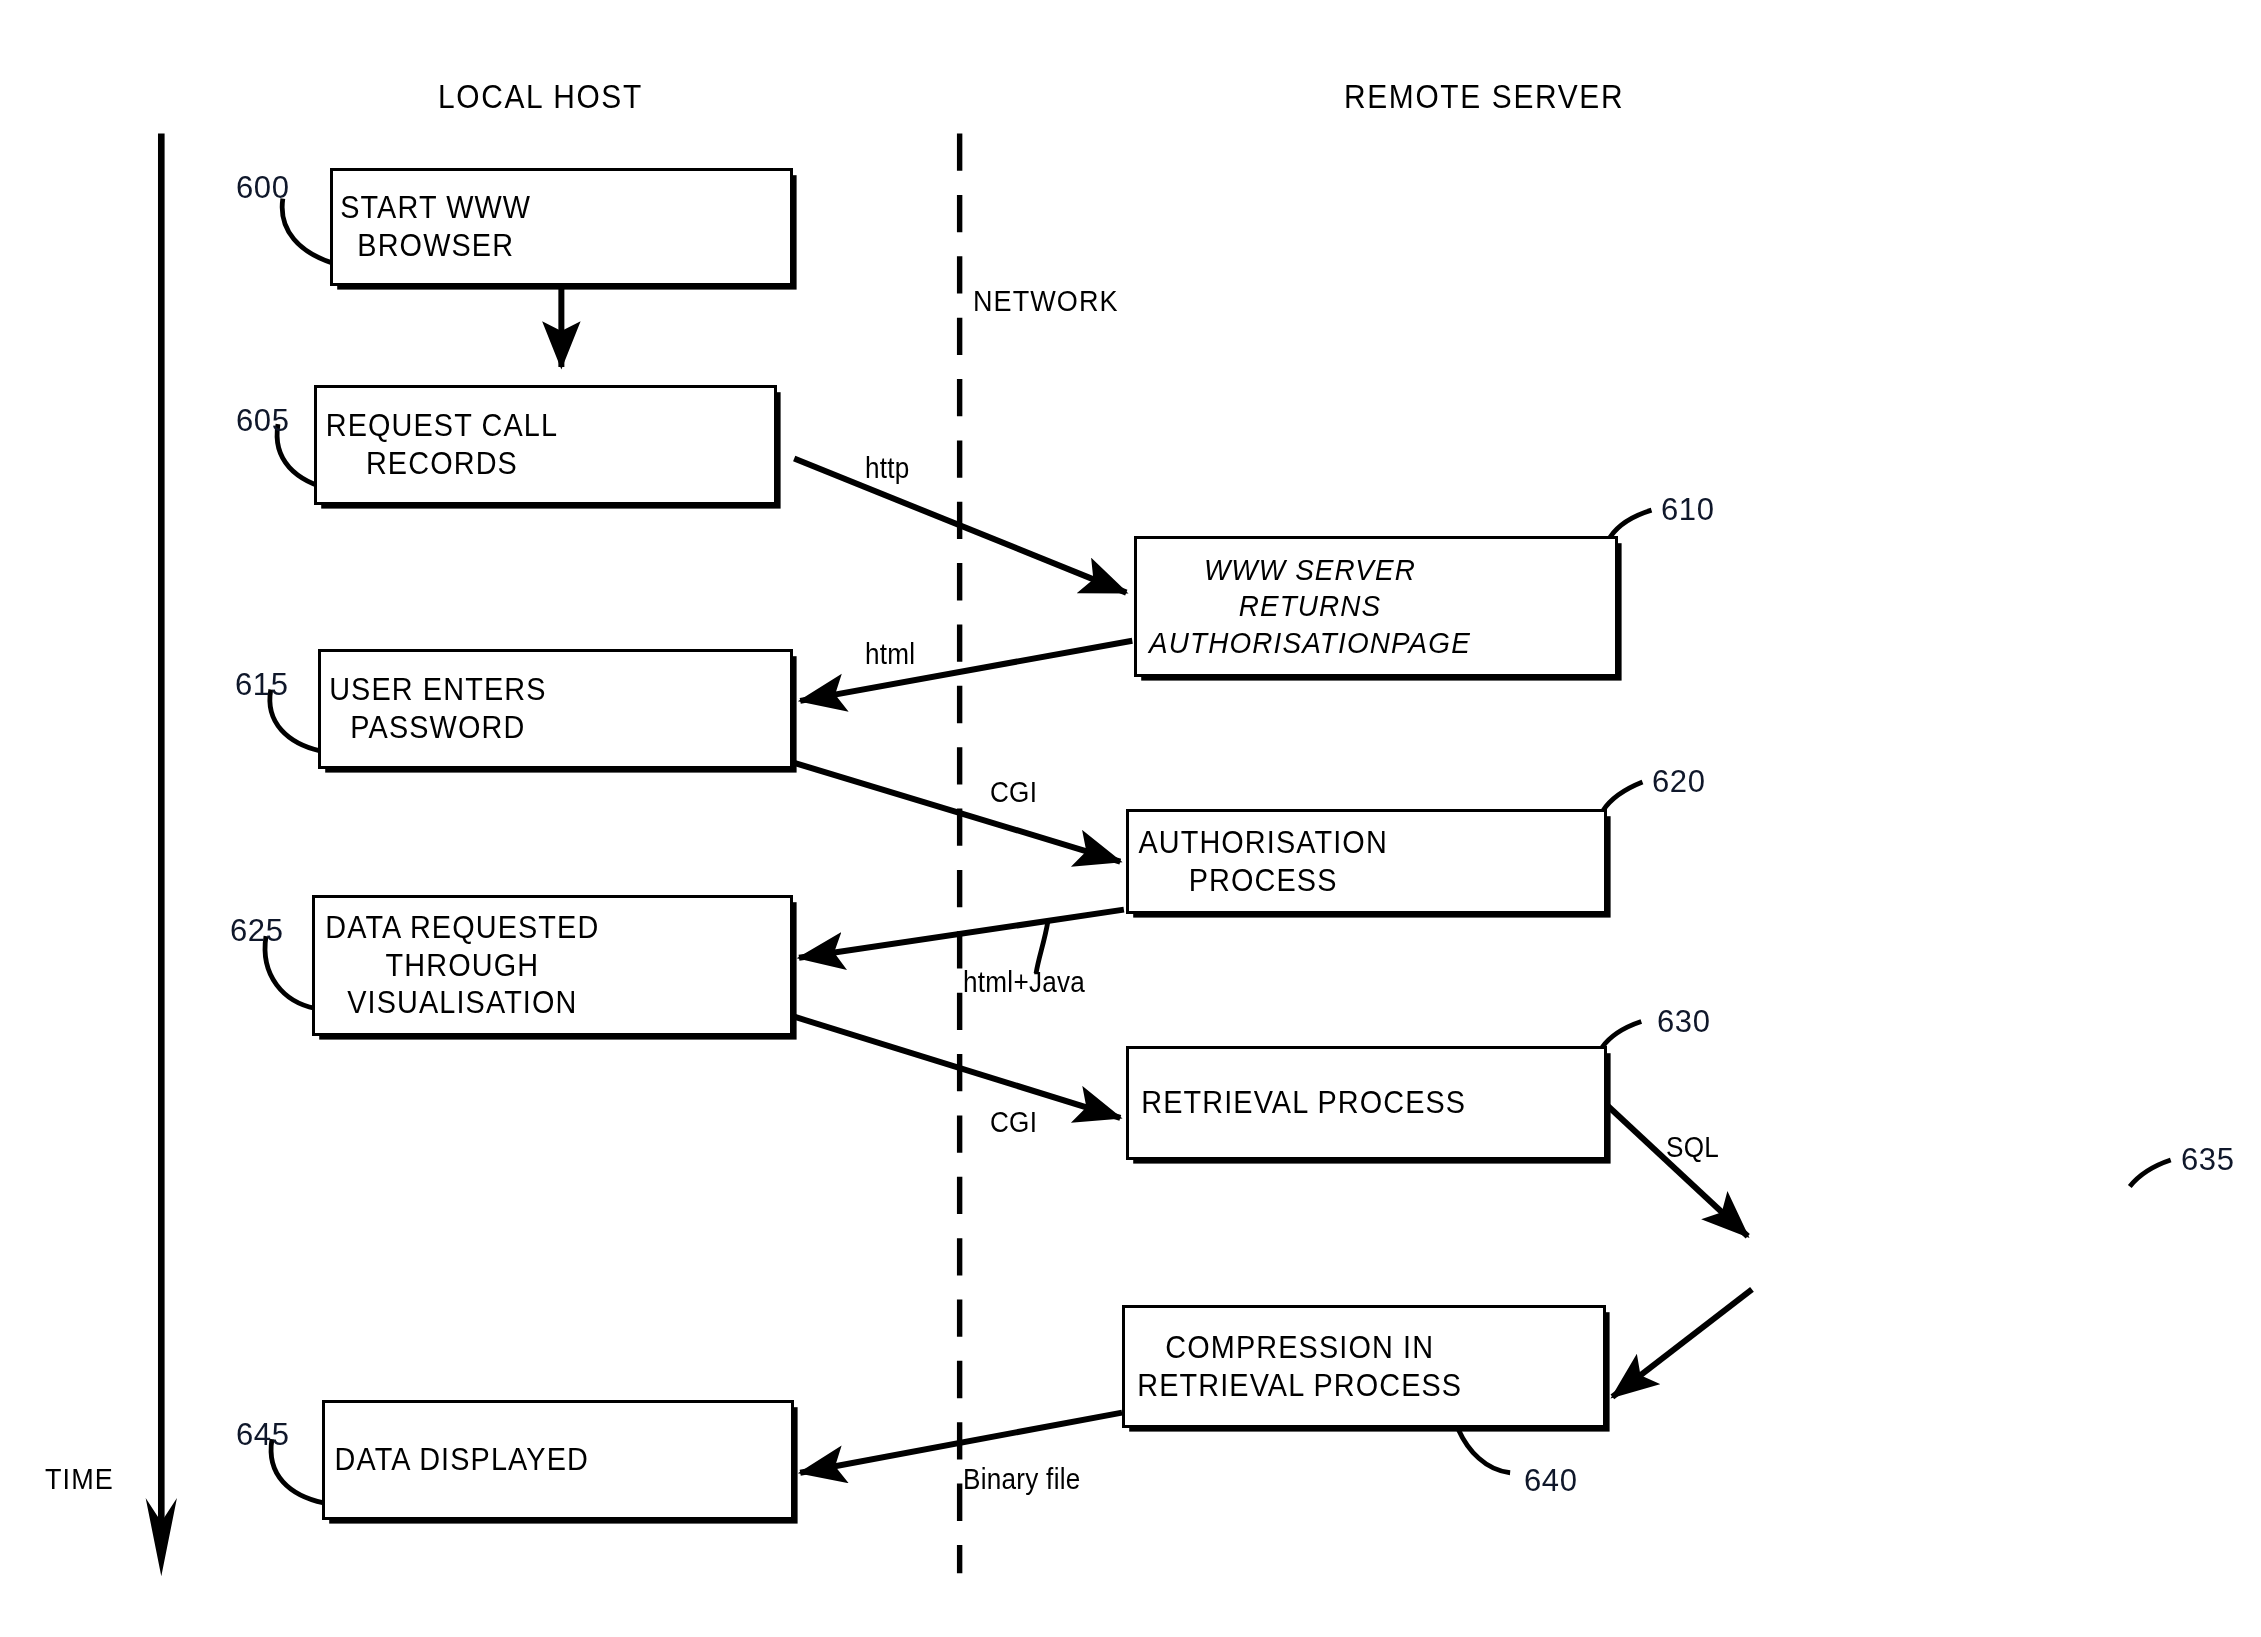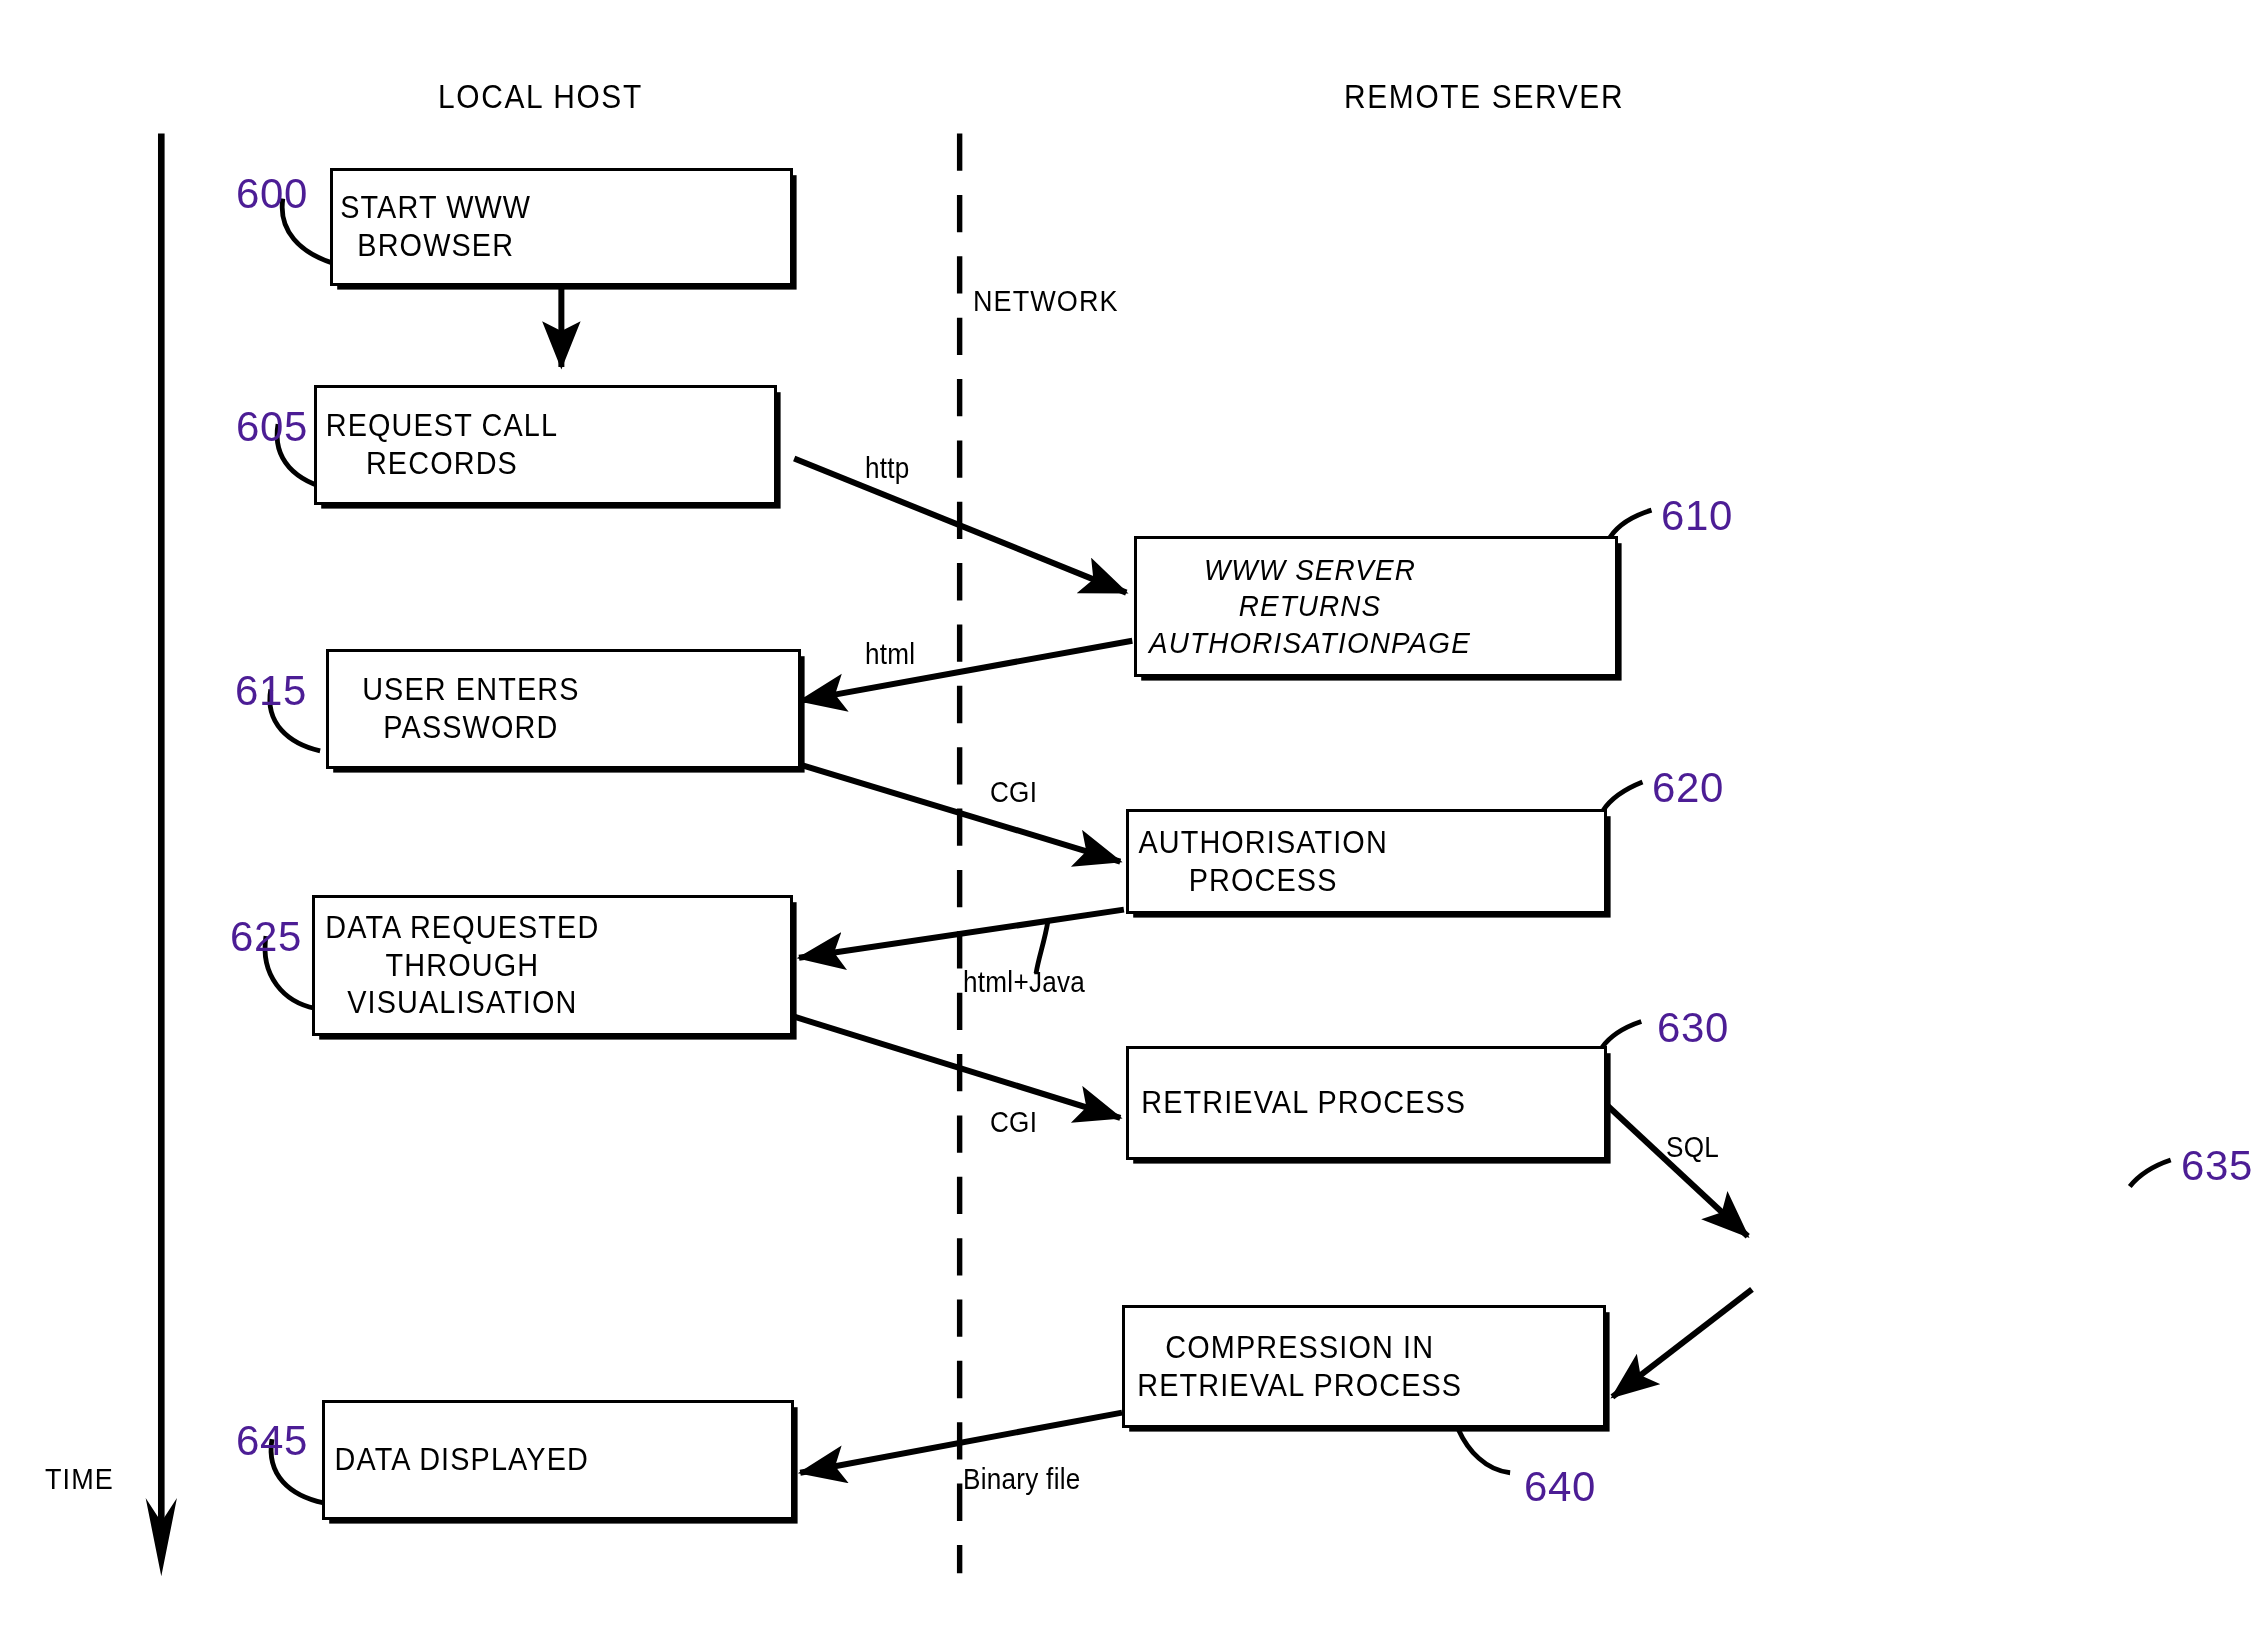--- a/index.html
+++ b/index.html
@@ -46,23 +46,23 @@
     font-size: 31px;
     line-height: 1.22;
     letter-spacing: 1.2px;
     text-align: center;
     color: #000;
     white-space: pre-line;
     transform: scaleX(0.93);
   }
   .refnum {
     position: absolute;
-    font-size: 42px;
+    font-size: 31px;
     letter-spacing: 0.6px;
-    color: #4c1d95;
+    color: #0f172a;
     white-space: nowrap;
   }
   .edge-label {
     position: absolute;
     font-size: 29px;
     letter-spacing: 0.3px;
     color: #000;
     white-space: nowrap;
     transform: scaleX(0.9);
     transform-origin: left center;
@@ -186,21 +186,21 @@
     <span class="pbox-text">REQUEST CALL
 RECORDS</span>
   </div>
 
   <div class="pbox" style="left:1134px; top:536px; width:484px; height:141px;font-style:italic;">
     <span class="pbox-text" style="font-size:30px;">WWW SERVER
 RETURNS
 AUTHORISATIONPAGE</span>
   </div>
 
-  <div class="pbox" style="left:326px; top:649px; width:475px; height:120px;padding-left:25px;">
+  <div class="pbox" style="left:318px; top:649px; width:475px; height:120px;">
     <span class="pbox-text">USER ENTERS
 PASSWORD</span>
   </div>
 
   <div class="pbox" style="left:1126px; top:809px; width:481px; height:105px;">
     <span class="pbox-text">AUTHORISATION
 PROCESS</span>
   </div>
 
   <div class="pbox" style="left:312px; top:895px; width:481px; height:141px;">

